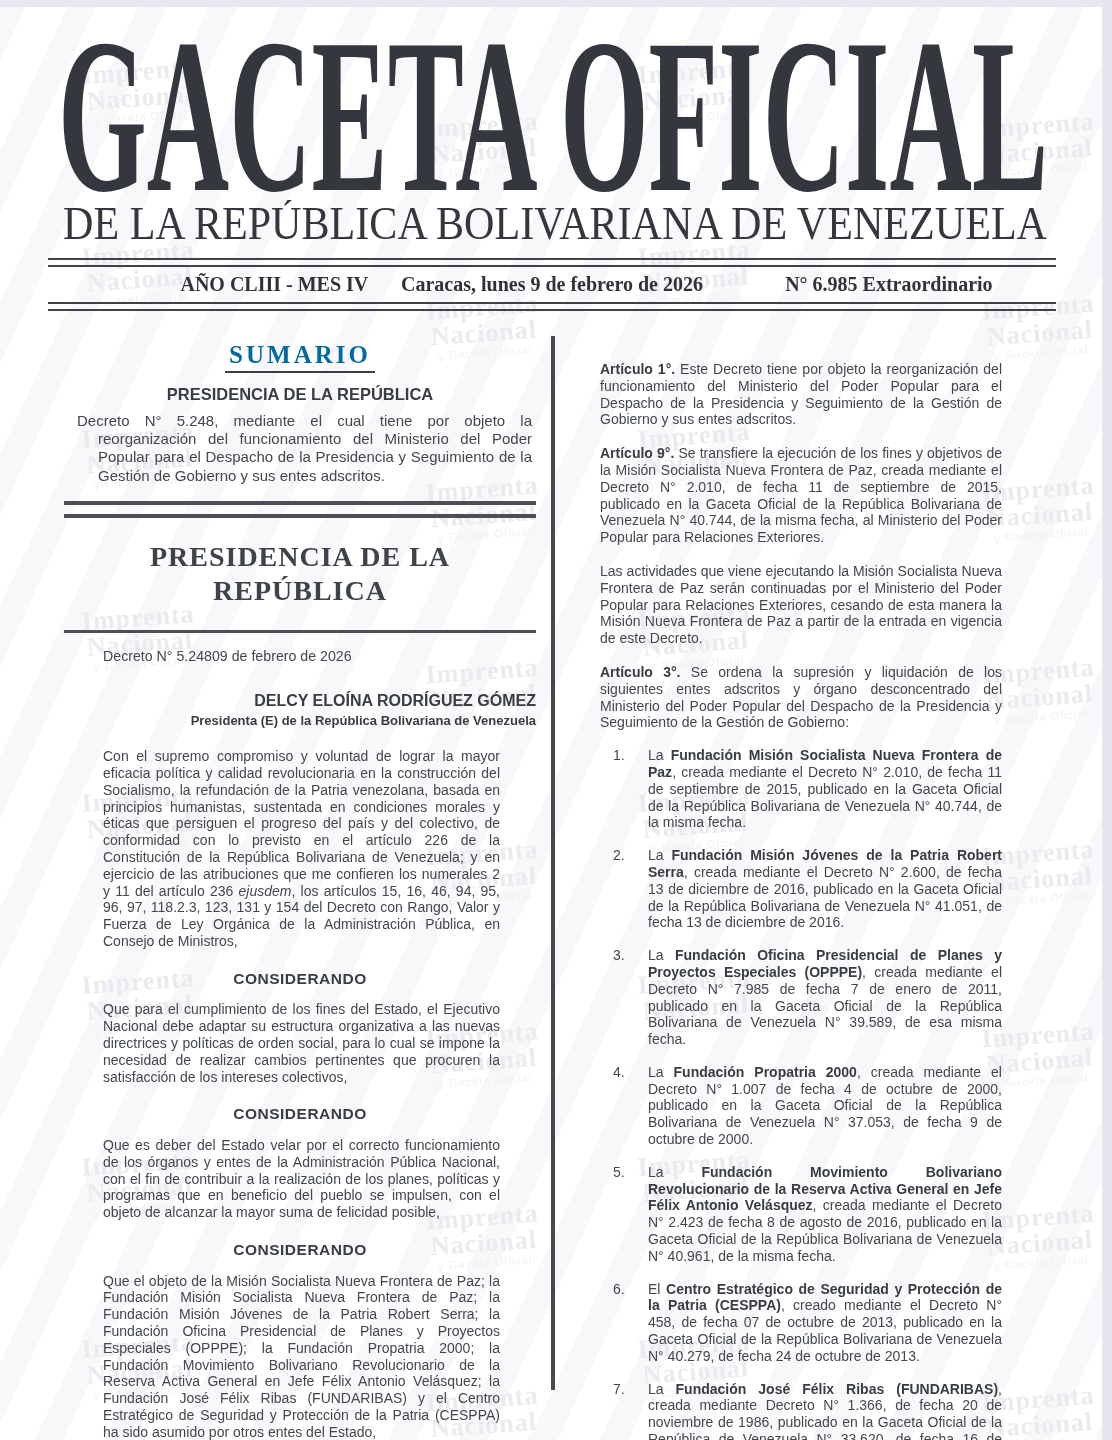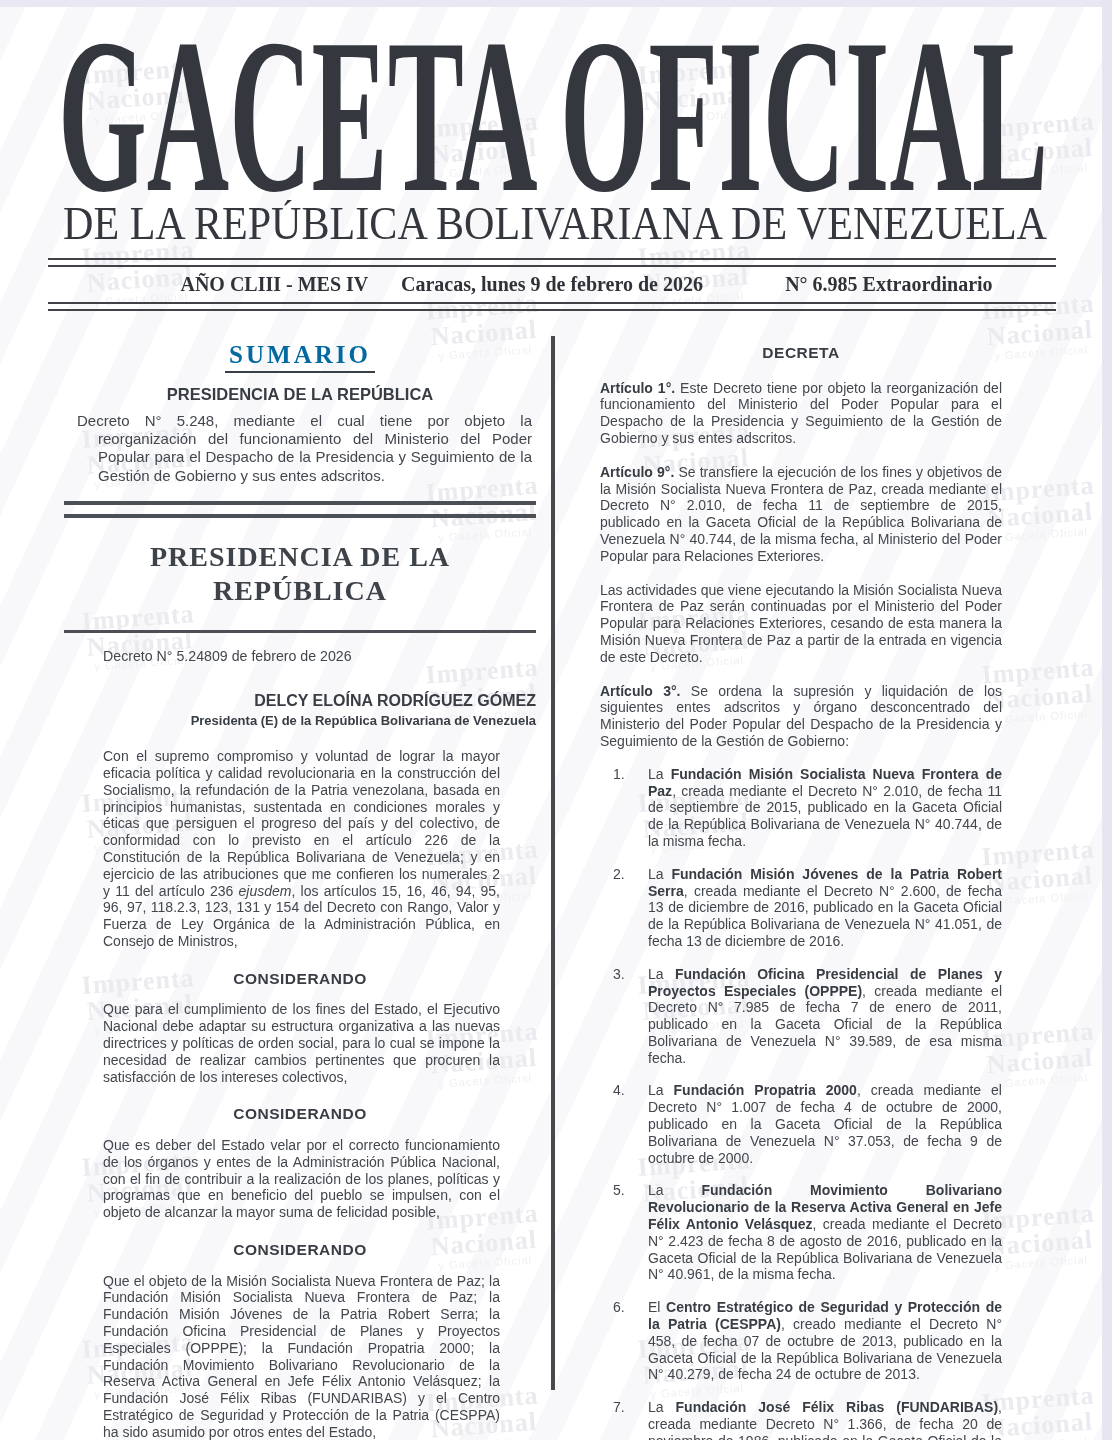--- a/index.html
+++ b/index.html
@@ -317,21 +317,20 @@
     <p class="lpad just considerando-p">Que para el cumplimiento de los fines del Estado, el Ejecutivo Nacional debe adaptar su estructura organizativa a las nuevas directrices y políticas de orden social, para lo cual se impone la necesidad de realizar cambios pertinentes que procuren la satisfacción de los intereses colectivos,</p>
 
     <div class="considerando-h">CONSIDERANDO</div>
     <p class="lpad just considerando-p">Que es deber del Estado velar por el correcto funcionamiento de los órganos y entes de la Administración Pública Nacional, con el fin de contribuir a la realización de los planes, políticas y programas que en beneficio del pueblo se impulsen, con el objeto de alcanzar la mayor suma de felicidad posible,</p>
 
     <div class="considerando-h">CONSIDERANDO</div>
     <p class="lpad just considerando-p">Que el objeto de la Misión Socialista Nueva Frontera de Paz; la Fundación Misión Socialista Nueva Frontera de Paz; la Fundación Misión Jóvenes de la Patria Robert Serra; la Fundación Oficina Presidencial de Planes y Proyectos Especiales (OPPPE); la Fundación Propatria 2000; la Fundación Movimiento Bolivariano Revolucionario de la Reserva Activa General en Jefe Félix Antonio Velásquez; la Fundación José Félix Ribas (FUNDARIBAS) y el Centro Estratégico de Seguridad y Protección de la Patria (CESPPA) ha sido asumido por otros entes del Estado,</p>
   </section>
 
   <section class="col col-right">
-    <div class="decreta-h">DECRETA</div>
 
     <p class="just article-p">
       <b>Artículo 1°.</b>
       <span>Este Decreto tiene por objeto la reorganización del funcionamiento del Ministerio del Poder Popular para el Despacho de la Presidencia y Seguimiento de la Gestión de Gobierno y sus entes adscritos.</span>
     </p>
 
     <p class="just article-p">
       <b>Artículo 9°.</b>
       <span>Se transfiere la ejecución de los fines y objetivos de la Misión Socialista Nueva Frontera de Paz, creada mediante el Decreto N° 2.010, de fecha 11 de septiembre de 2015, publicado en la Gaceta Oficial de la República Bolivariana de Venezuela N° 40.744, de la misma fecha, al Ministerio del Poder Popular para Relaciones Exteriores.</span>
     </p>

